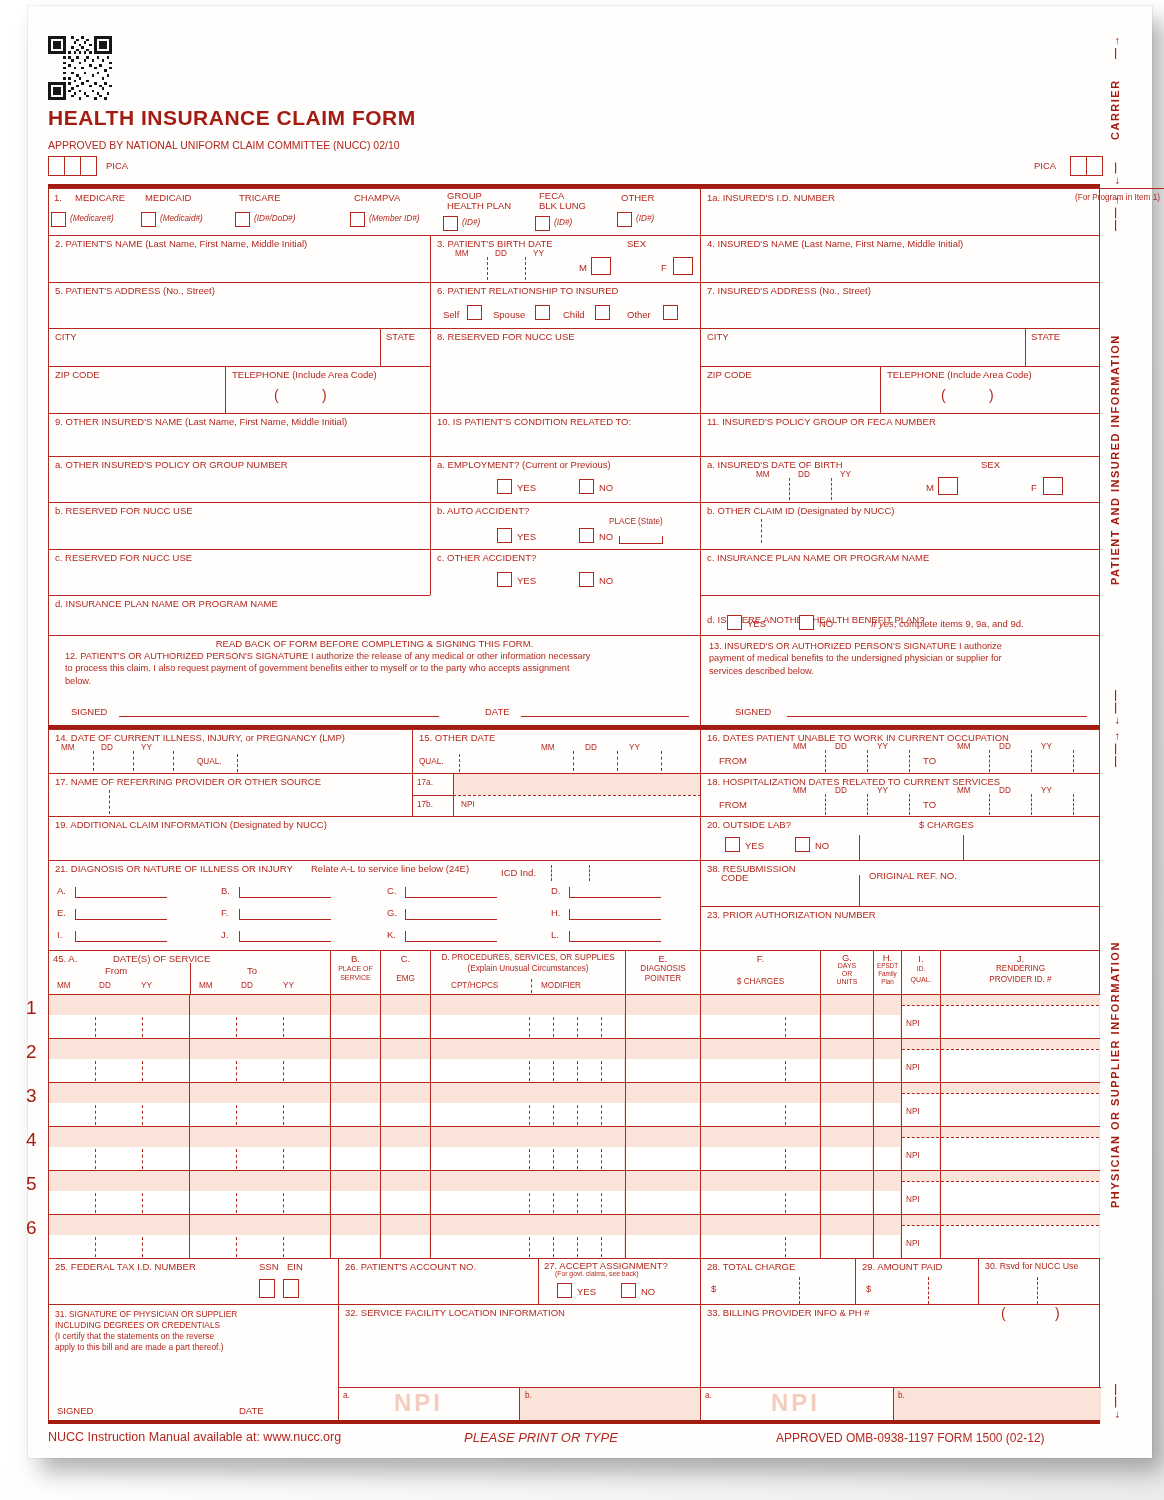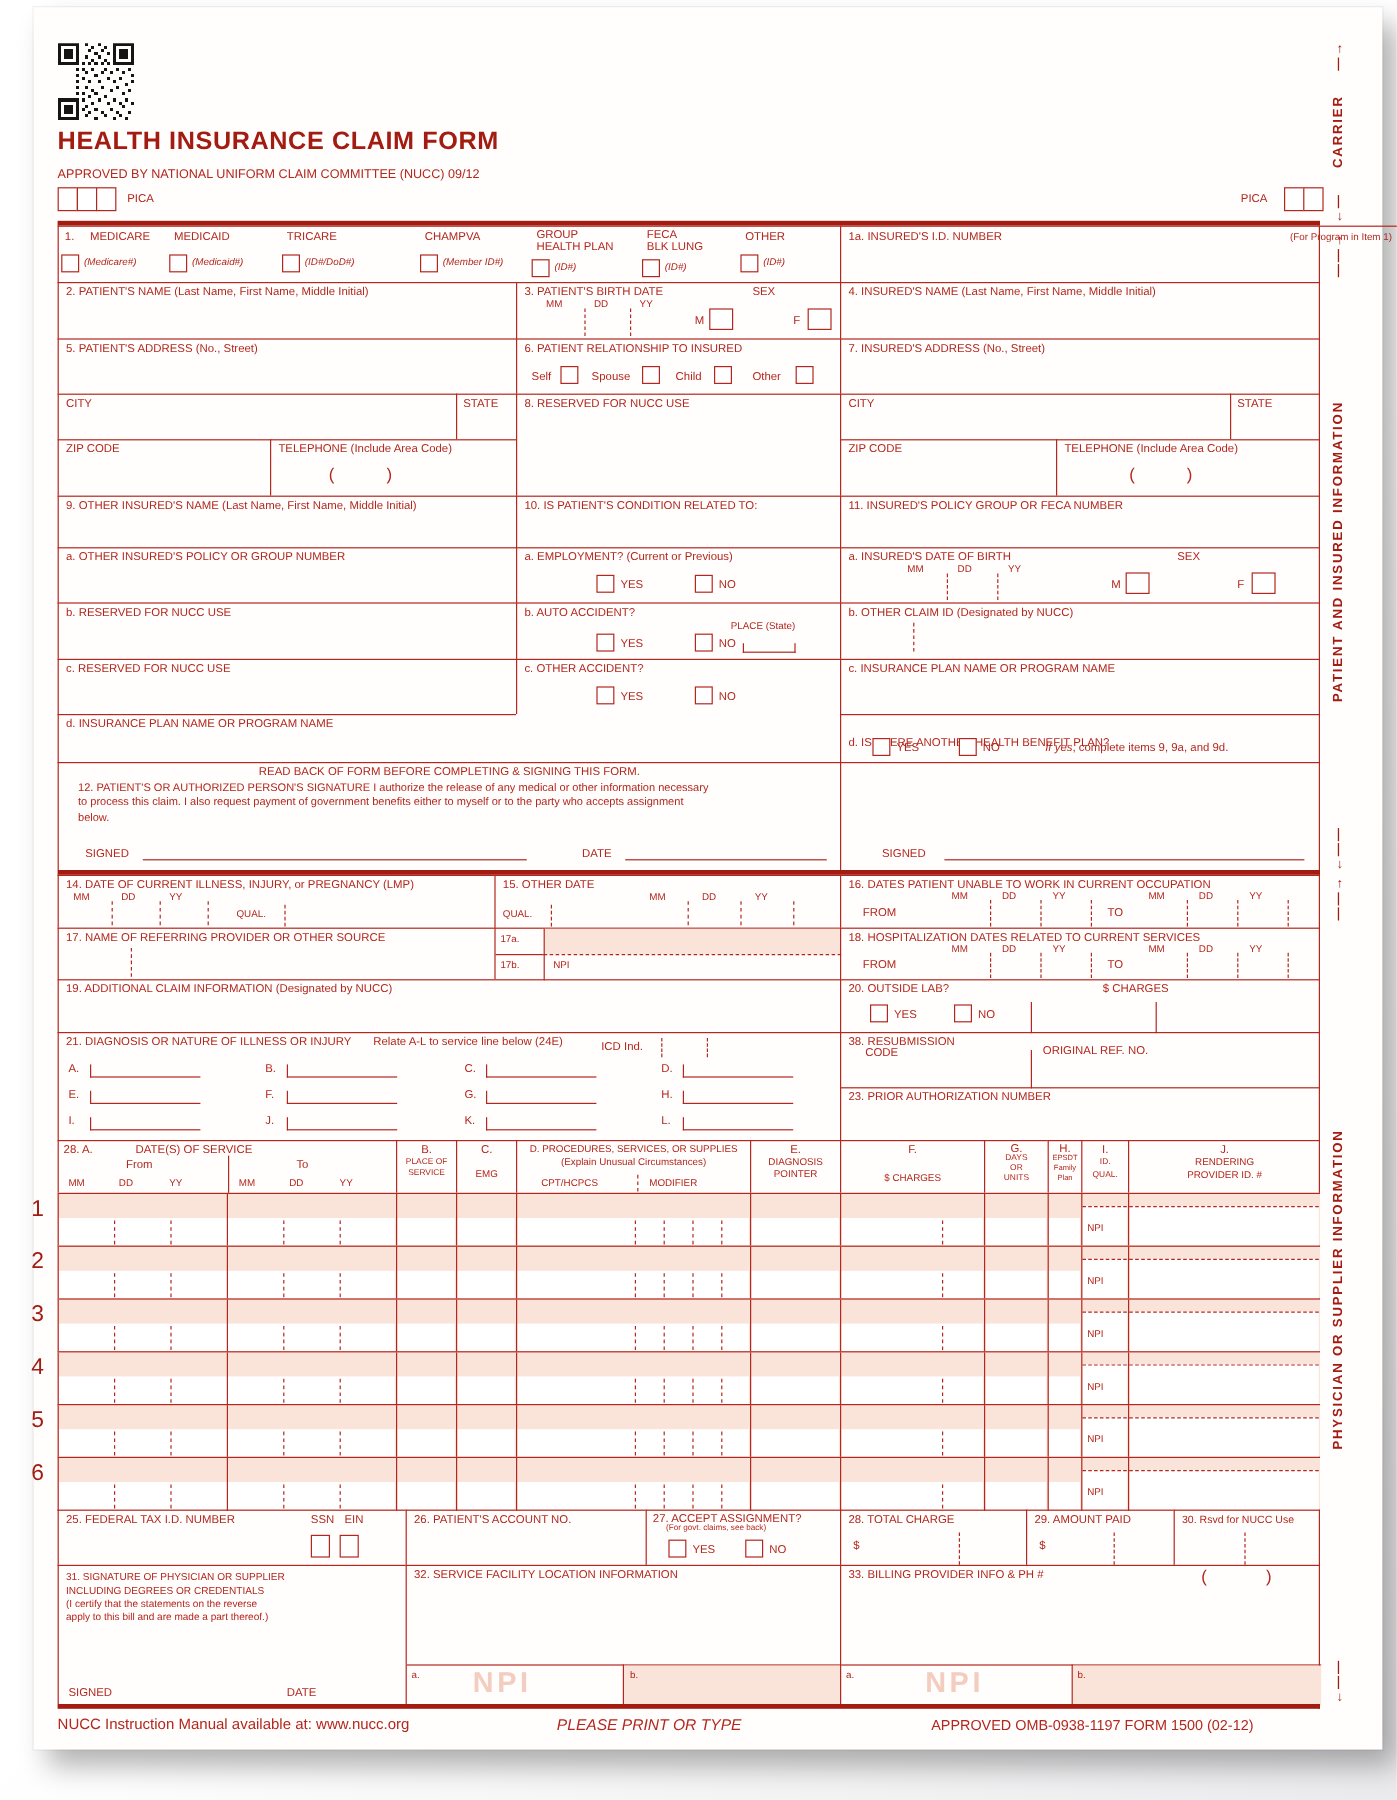--- a/index.html
+++ b/index.html
@@ -68,21 +68,21 @@
     M8 8h1v1H8z M9 9h1v1H9z M11 8h1v1h-1z M12 10h1v1h-1z M14 9h1v1h-1z M15 8h1v1h-1z M17 9h1v1h-1z M19 8h1v1h-1z M21 9h1v1h-1z M23 8h1v1h-1z M24 10h1v1h-1z
     M8 11h1v1H8z M10 12h1v1h-1z M13 12h1v1h-1z M16 11h1v1h-1z M18 12h1v1h-1z M20 11h1v1h-1z M22 13h1v1h-1z M24 12h1v1h-1z
     M9 14h1v1H9z M11 15h1v1h-1z M14 14h1v1h-1z M17 15h1v1h-1z M19 14h1v1h-1z M21 16h1v1h-1z M23 15h1v1h-1z
     M8 16h1v1H8z M10 17h1v1h-1z M12 16h1v1h-1z M15 17h1v1h-1z
     M8 18h1v1H8z M9 20h1v1H9z M11 19h1v1h-1z M13 18h1v1h-1z M16 19h1v1h-1z M18 18h1v1h-1z M20 19h1v1h-1z M22 18h1v1h-1z M24 19h1v1h-1z
     M8 21h1v1H8z M10 22h1v1h-1z M12 21h1v1h-1z M14 22h1v1h-1z M17 21h1v1h-1z M19 22h1v1h-1z M21 20h1v1h-1z M23 22h1v1h-1z
     M9 23h1v1H9z M12 24h1v1h-1z M15 23h1v1h-1z M18 24h1v1h-1z M20 23h1v1h-1z M22 24h1v1h-1z"></path>
   </svg>
 
   <div class="title">HEALTH INSURANCE CLAIM FORM</div>
-  <div class="subtitle">APPROVED BY NATIONAL UNIFORM CLAIM COMMITTEE (NUCC) 09/12</div>
+  <div class="subtitle">APPROVED BY NATIONAL UNIFORM CLAIM COMMITTEE (NUCC) 02/10</div>
 
   <div class="picarow">
     <span class="cb" style="left:0;top:0;width:17px;height:20px"></span>
     <span class="cb" style="left:16px;top:0;width:17px;height:20px"></span>
     <span class="cb" style="left:32px;top:0;width:17px;height:20px"></span>
     <span class="t" style="left:58px;top:4px">PICA</span>
     <span class="t" style="left:986px;top:4px">PICA</span>
     <span class="cb" style="left:1022px;top:0;width:17px;height:20px"></span>
     <span class="cb" style="left:1038px;top:0;width:17px;height:20px"></span>
   </div>
@@ -274,20 +274,23 @@
       <span class="t b ctr" style="top:2px">READ BACK OF FORM BEFORE COMPLETING &amp; SIGNING THIS FORM.</span>
       <div class="pre" style="left:16px;top:14px;width:615px;font-size:9.2px;line-height:1.35">12. PATIENT'S OR AUTHORIZED PERSON'S SIGNATURE  I authorize the release of any medical or other information necessary
 to process this claim. I also request payment of government benefits either to myself or to the party who accepts assignment
 below.</div>
       <span class="t" style="left:22px;top:70px">SIGNED</span>
       <span style="left:70px;top:70px;width:320px;border-bottom:1px solid var(--r);height:11px"></span>
       <span class="t" style="left:436px;top:70px">DATE</span>
       <span style="left:472px;top:70px;width:168px;border-bottom:1px solid var(--r);height:11px"></span>
     </div>
     <div class="c" style="left:652px;top:447px;width:400px;height:90px">
+      <div class="pre" style="left:8px;top:4px;width:384px;font-size:9.2px;line-height:1.35">13. INSURED'S OR AUTHORIZED PERSON'S SIGNATURE I authorize
+payment of medical benefits to the undersigned physician or supplier for
+services described below.</div>
       <span class="t" style="left:34px;top:70px">SIGNED</span>
       <span style="left:86px;top:70px;width:300px;border-bottom:1px solid var(--r);height:11px"></span>
     </div>
 
     <div class="thick" style="left:0;top:537px;width:1052px;height:4px"></div>
 
     <div class="c" style="left:0;top:541px;width:364px;height:44px">
       <span class="t" style="left:6px;top:2px">14. DATE OF CURRENT ILLNESS, INJURY, or PREGNANCY (LMP)</span>
       <span class="s" style="left:12px;top:13px">MM</span>
       <span class="s" style="left:52px;top:13px">DD</span>
@@ -407,21 +410,21 @@
       <span class="t" style="left:6px;top:2px">38. RESUBMISSION</span>
       <span class="t" style="left:20px;top:11px">CODE</span>
       <span class="t" style="left:168px;top:9px">ORIGINAL REF. NO.</span>
       <span class="vl" style="left:158px;top:14px;height:32px"></span>
     </div>
     <div class="c" style="left:652px;top:718px;width:400px;height:44px">
       <span class="t" style="left:6px;top:2px">23. PRIOR AUTHORIZATION NUMBER</span>
     </div>
 
     <div class="c" style="left:0;top:762px;width:282px;height:44px">
-      <span class="t" style="left:4px;top:2px">28. A.</span>
+      <span class="t" style="left:4px;top:2px">45. A.</span>
       <span class="t" style="left:64px;top:2px">DATE(S) OF SERVICE</span>
       <span class="t" style="left:56px;top:14px">From</span>
       <span class="t" style="left:198px;top:14px">To</span>
       <span class="s" style="left:8px;top:30px">MM</span>
       <span class="s" style="left:50px;top:30px">DD</span>
       <span class="s" style="left:92px;top:30px">YY</span>
       <span class="s" style="left:150px;top:30px">MM</span>
       <span class="s" style="left:192px;top:30px">DD</span>
       <span class="s" style="left:234px;top:30px">YY</span>
       <span class="vl" style="left:141px;top:12px;height:32px"></span>

